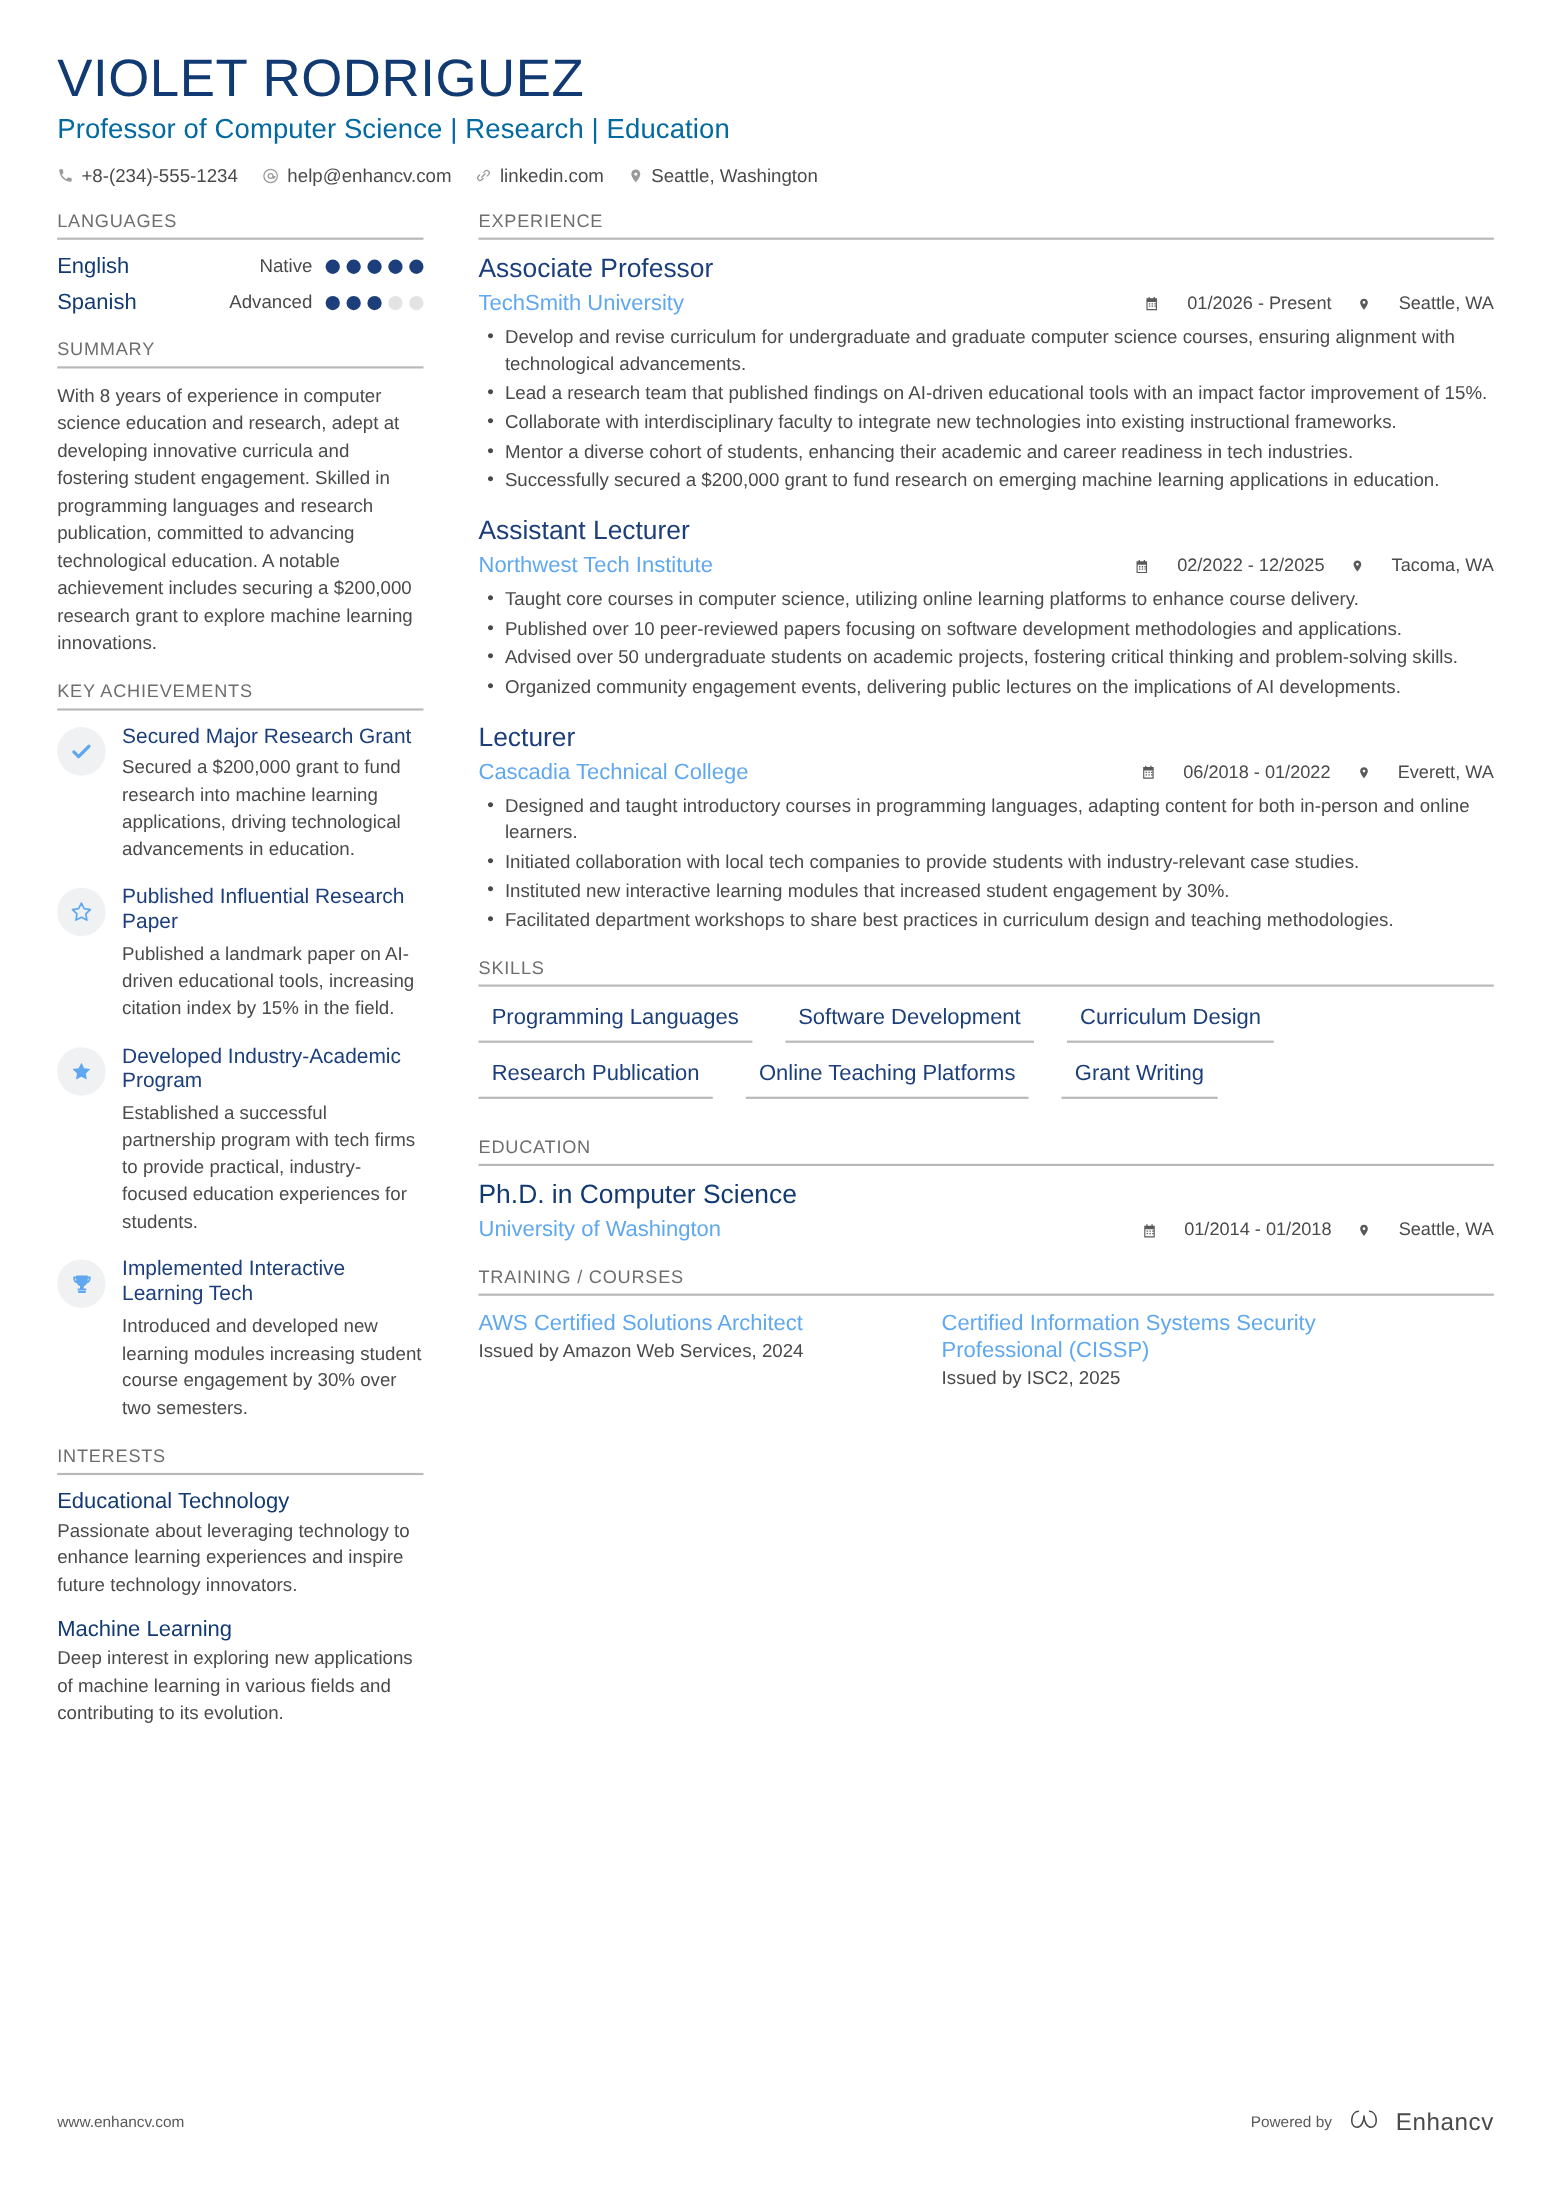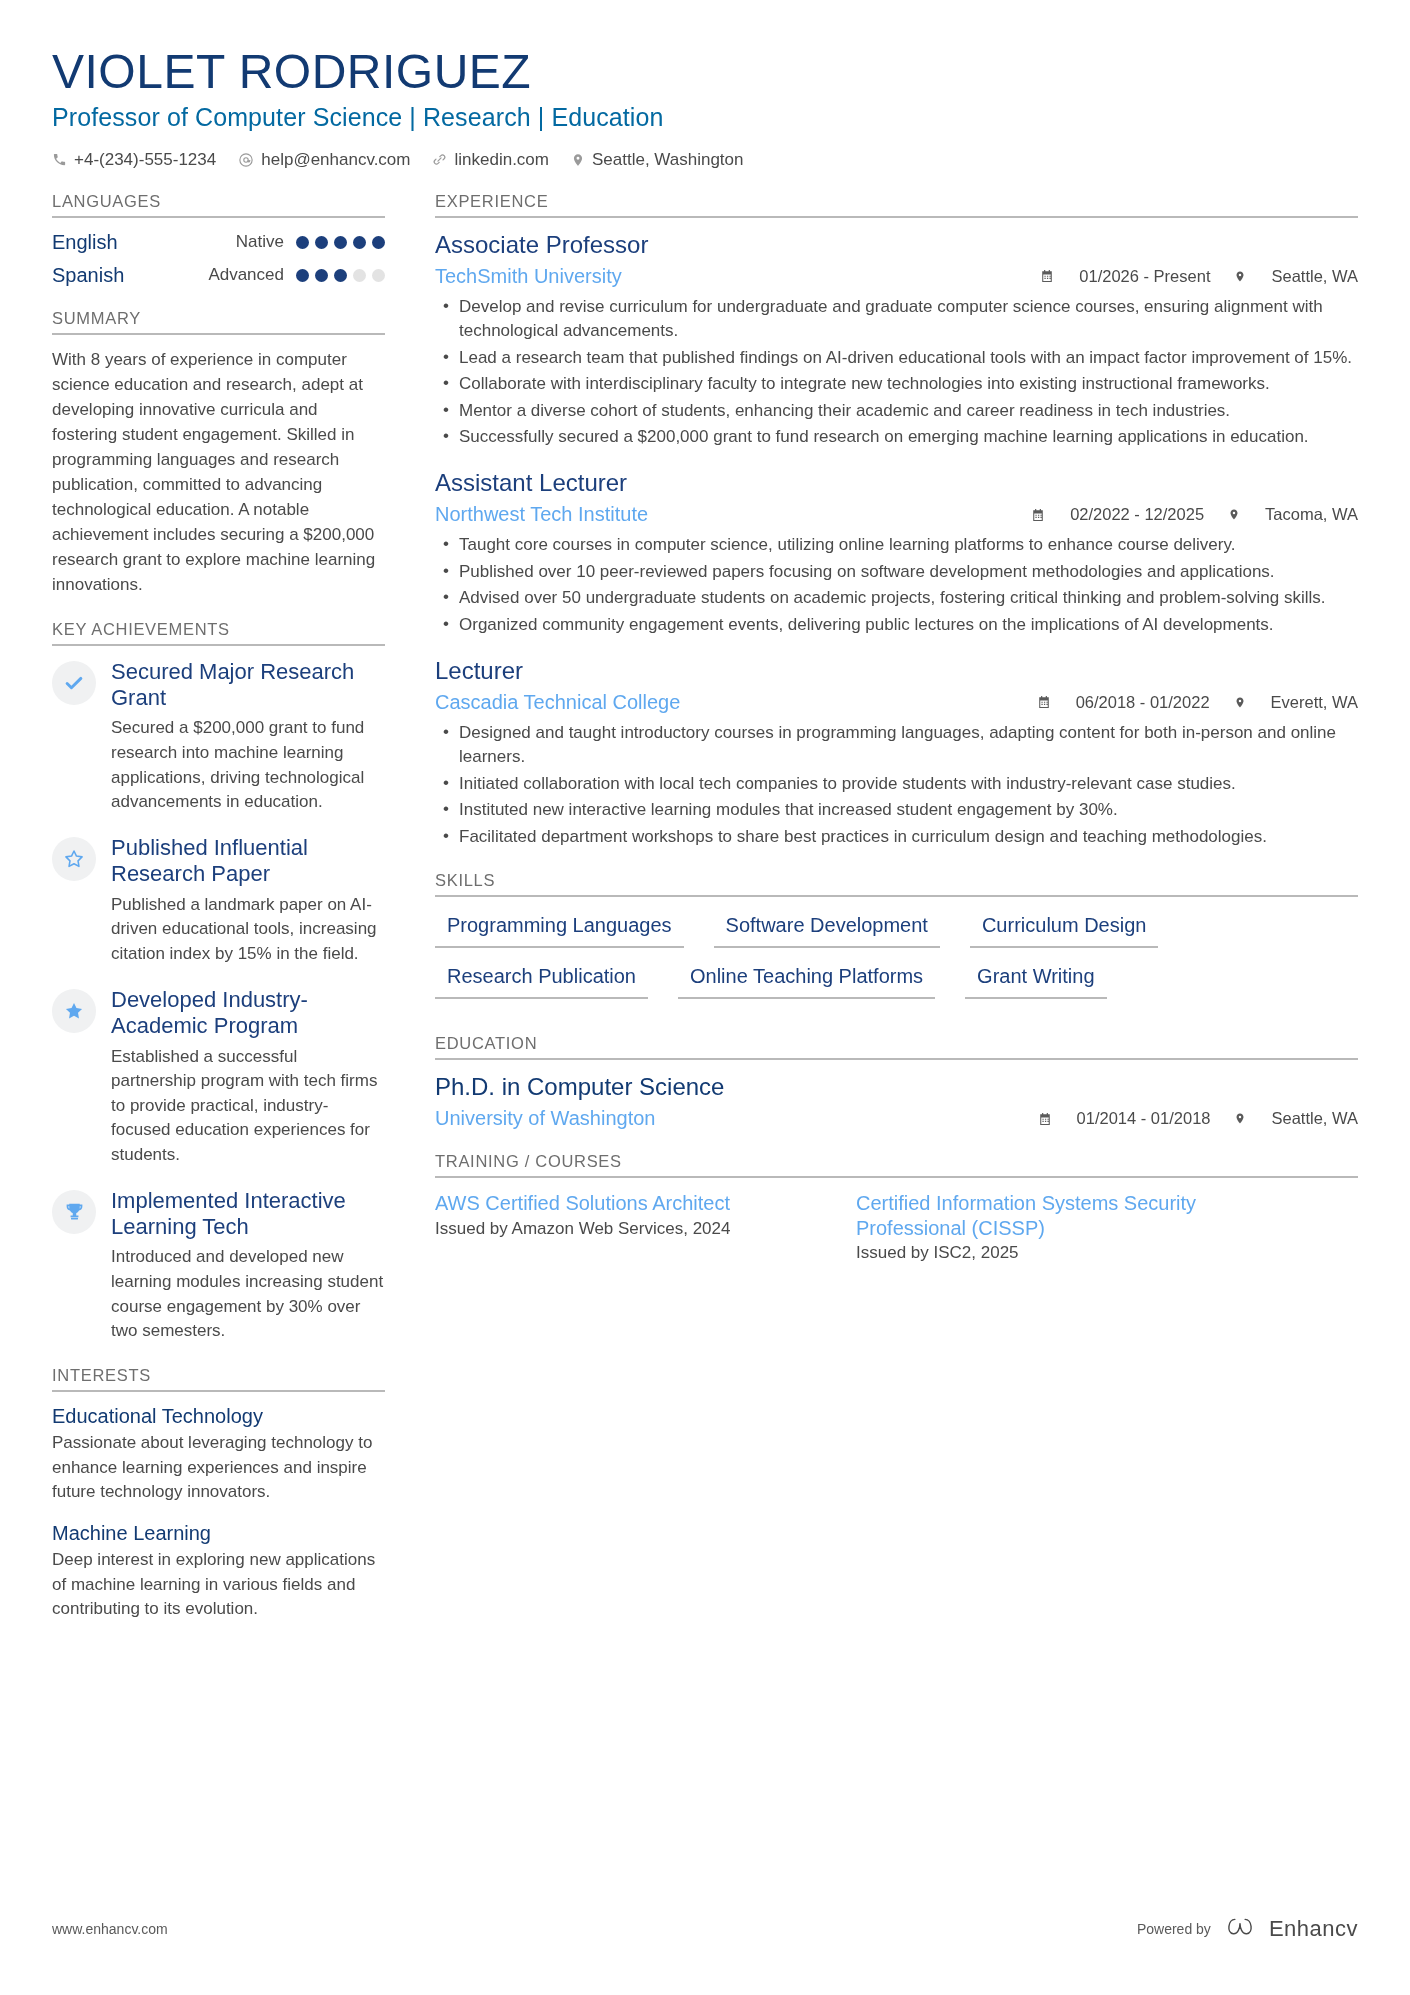--- a/index.html
+++ b/index.html
@@ -96,21 +96,21 @@
   .ach-icon {
     width: 44px; height: 44px; border-radius: 50%;
     background: #f0f1f2;
     flex: none;
     display: flex; align-items: center; justify-content: center;
     color: #5fa8ef;
     margin-top: 2px;
   }
   .ach-body { flex: 1; }
   .ach-title {
-    font-size: 22px;
+    font-size: 19px;
     color: #1c3f7c;
     line-height: 1.2;
     margin-bottom: 5px;
   }
   .ach-desc { font-size: 17px; line-height: 1.45; color: #4a4a4a; }
 
   
   .int-title {
     font-size: 20px;
     color: #123a72;
@@ -207,21 +207,21 @@
     <div class="name">VIOLET RODRIGUEZ</div>
     <div class="headline">Professor of Computer Science | Research | Education</div>
     <div class="contact-row">
 
       <div class="contact-item">
         <span class="ci">
           <svg width="15" height="15" viewBox="0 0 24 24" fill="currentColor">
               <path d="M6.6 10.8c1.4 2.8 3.8 5.1 6.6 6.6l2.2-2.2c.3-.3.7-.4 1-.2 1.1.4 2.4.6 3.6.6.6 0 1 .4 1 1V20c0 .6-.4 1-1 1C10.6 21 3 13.4 3 4c0-.6.4-1 1-1h3.5c.6 0 1 .4 1 1 0 1.3.2 2.5.6 3.6.1.3.1.7-.2 1l-2.3 2.2z"></path>
             </svg>
         </span>
-        <span>+4-(234)-555-1234</span>
+        <span>+8-(234)-555-1234</span>
       </div>
 
       <div class="contact-item">
         <span class="ci">
           <svg width="16" height="16" viewBox="0 0 24 24" fill="none" stroke="currentColor" stroke-width="1.7">
               <circle cx="12" cy="12" r="9.2"></circle>
               <circle cx="12" cy="12" r="3.3"></circle>
               <path d="M15.3 12v2.1c0 1.3 2.5 1.4 2.5-2.1"></path>
             </svg>
         </span>

